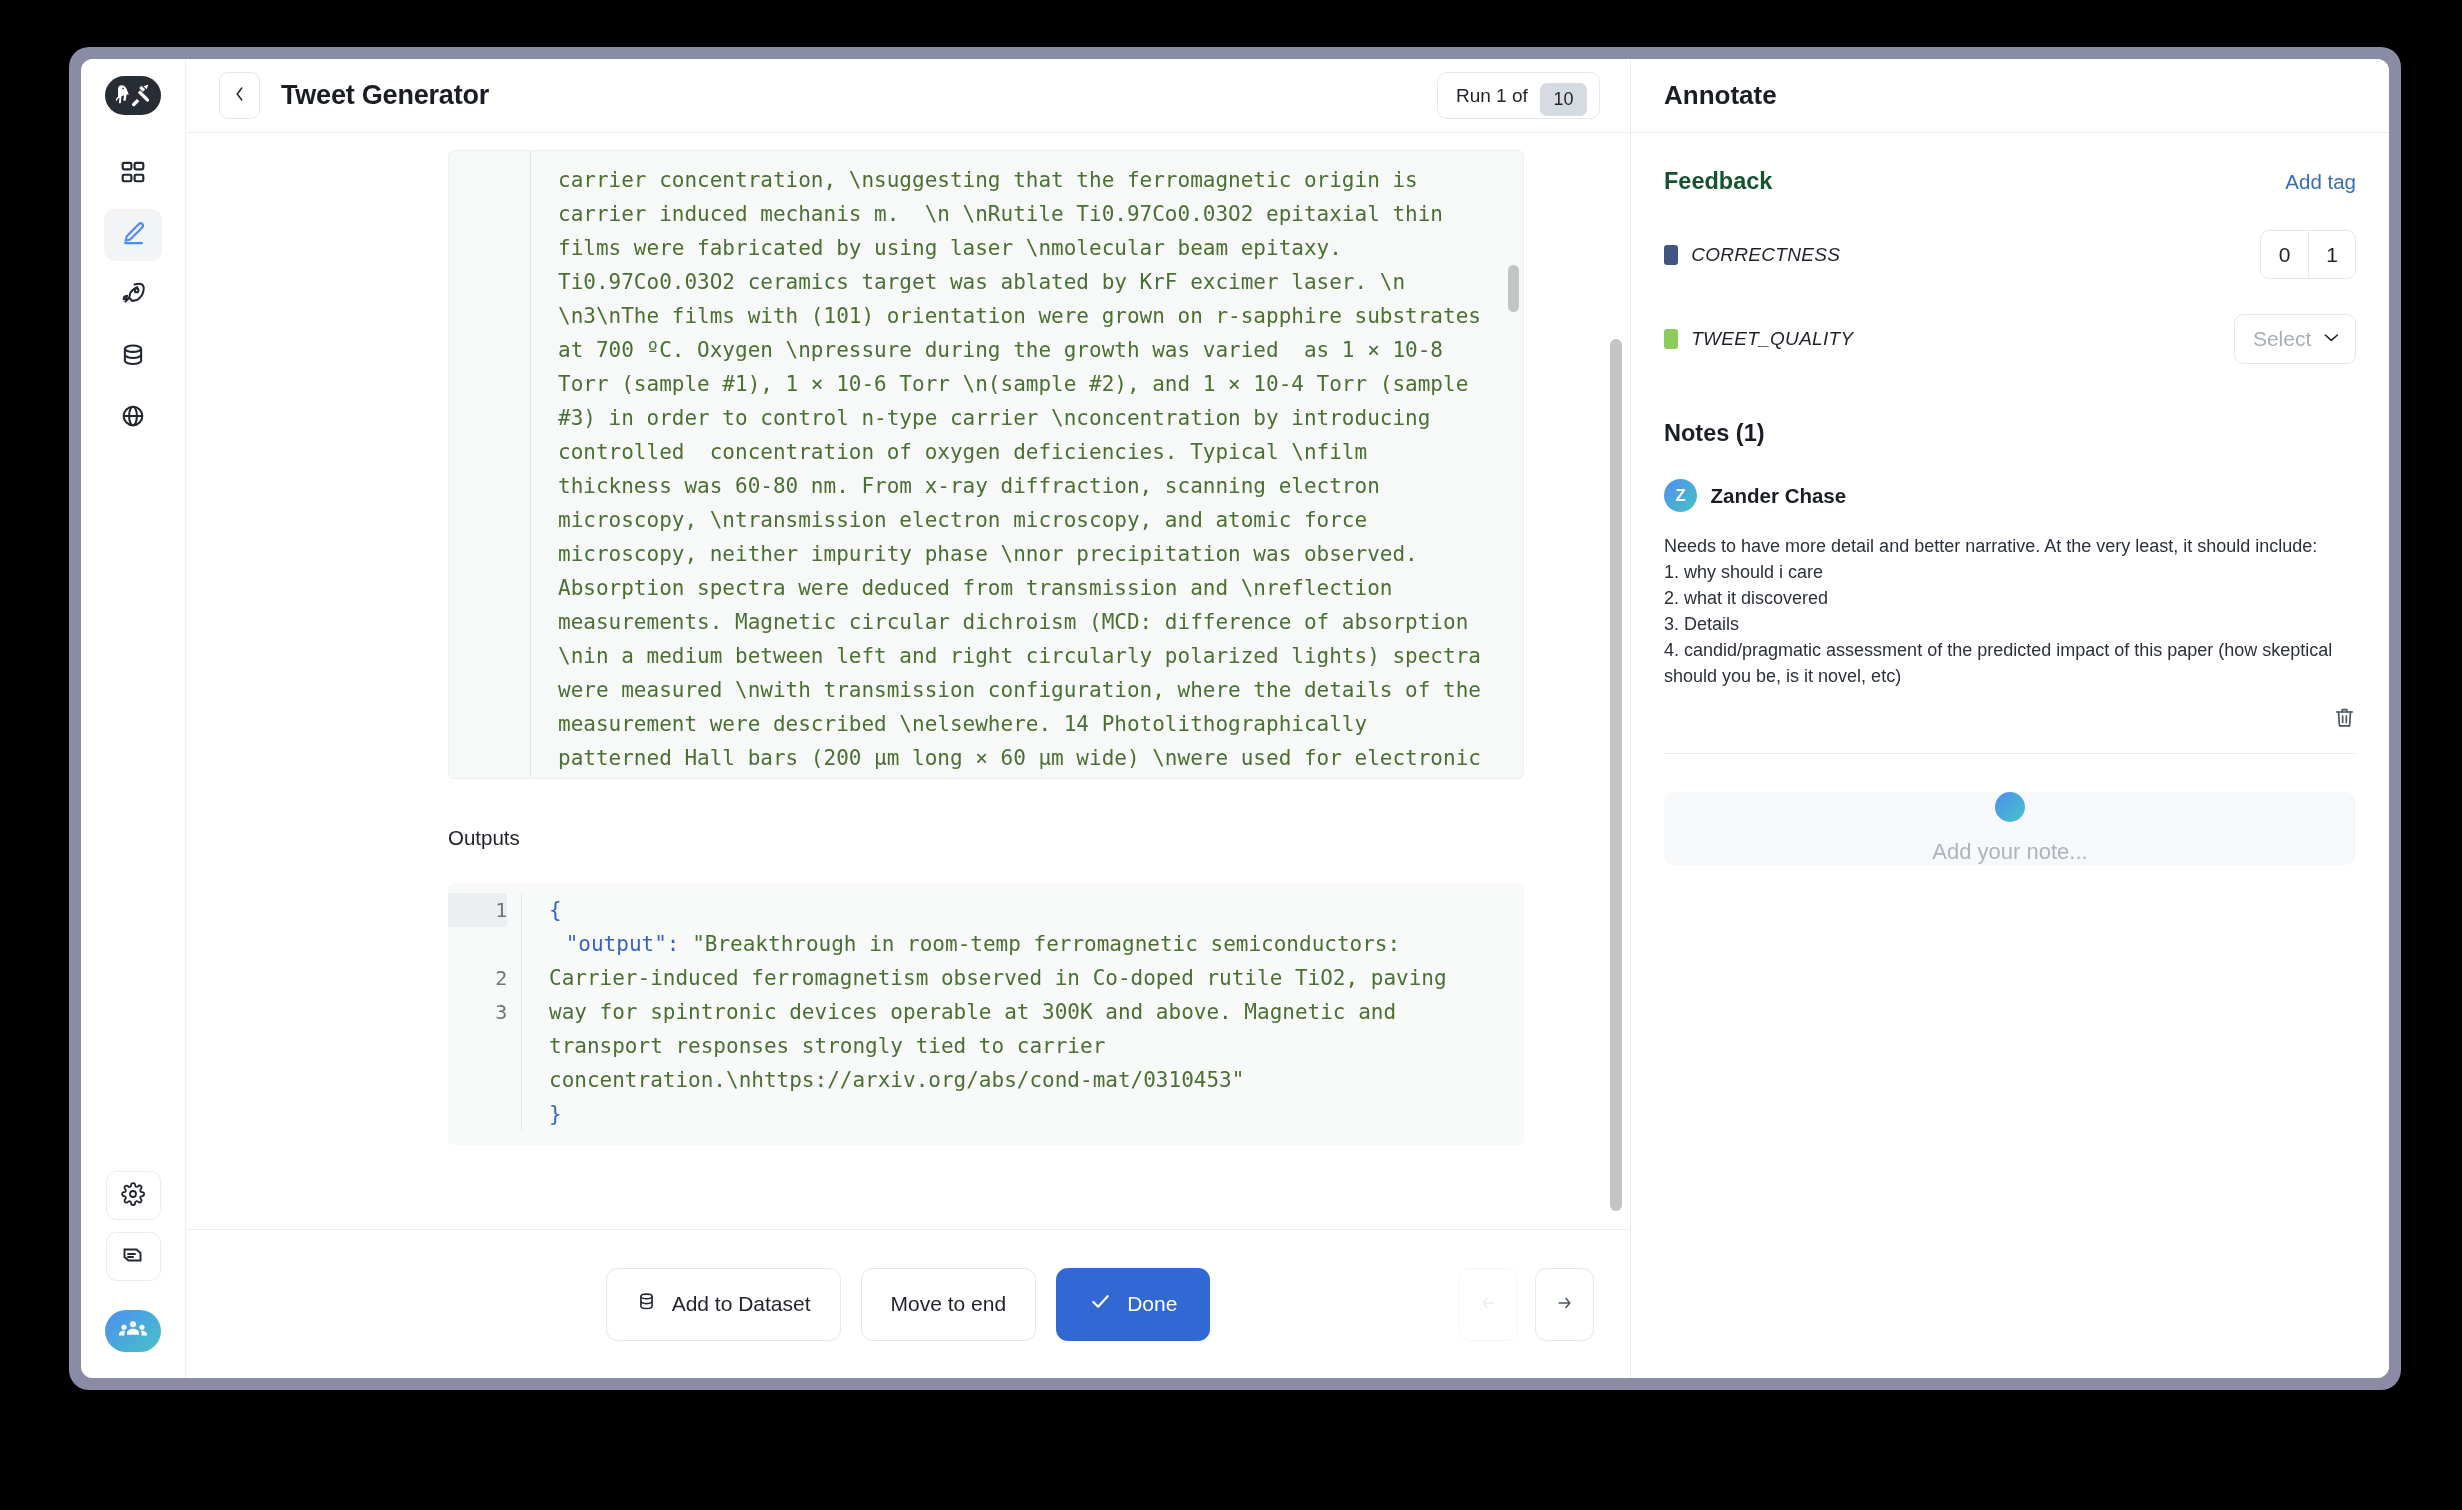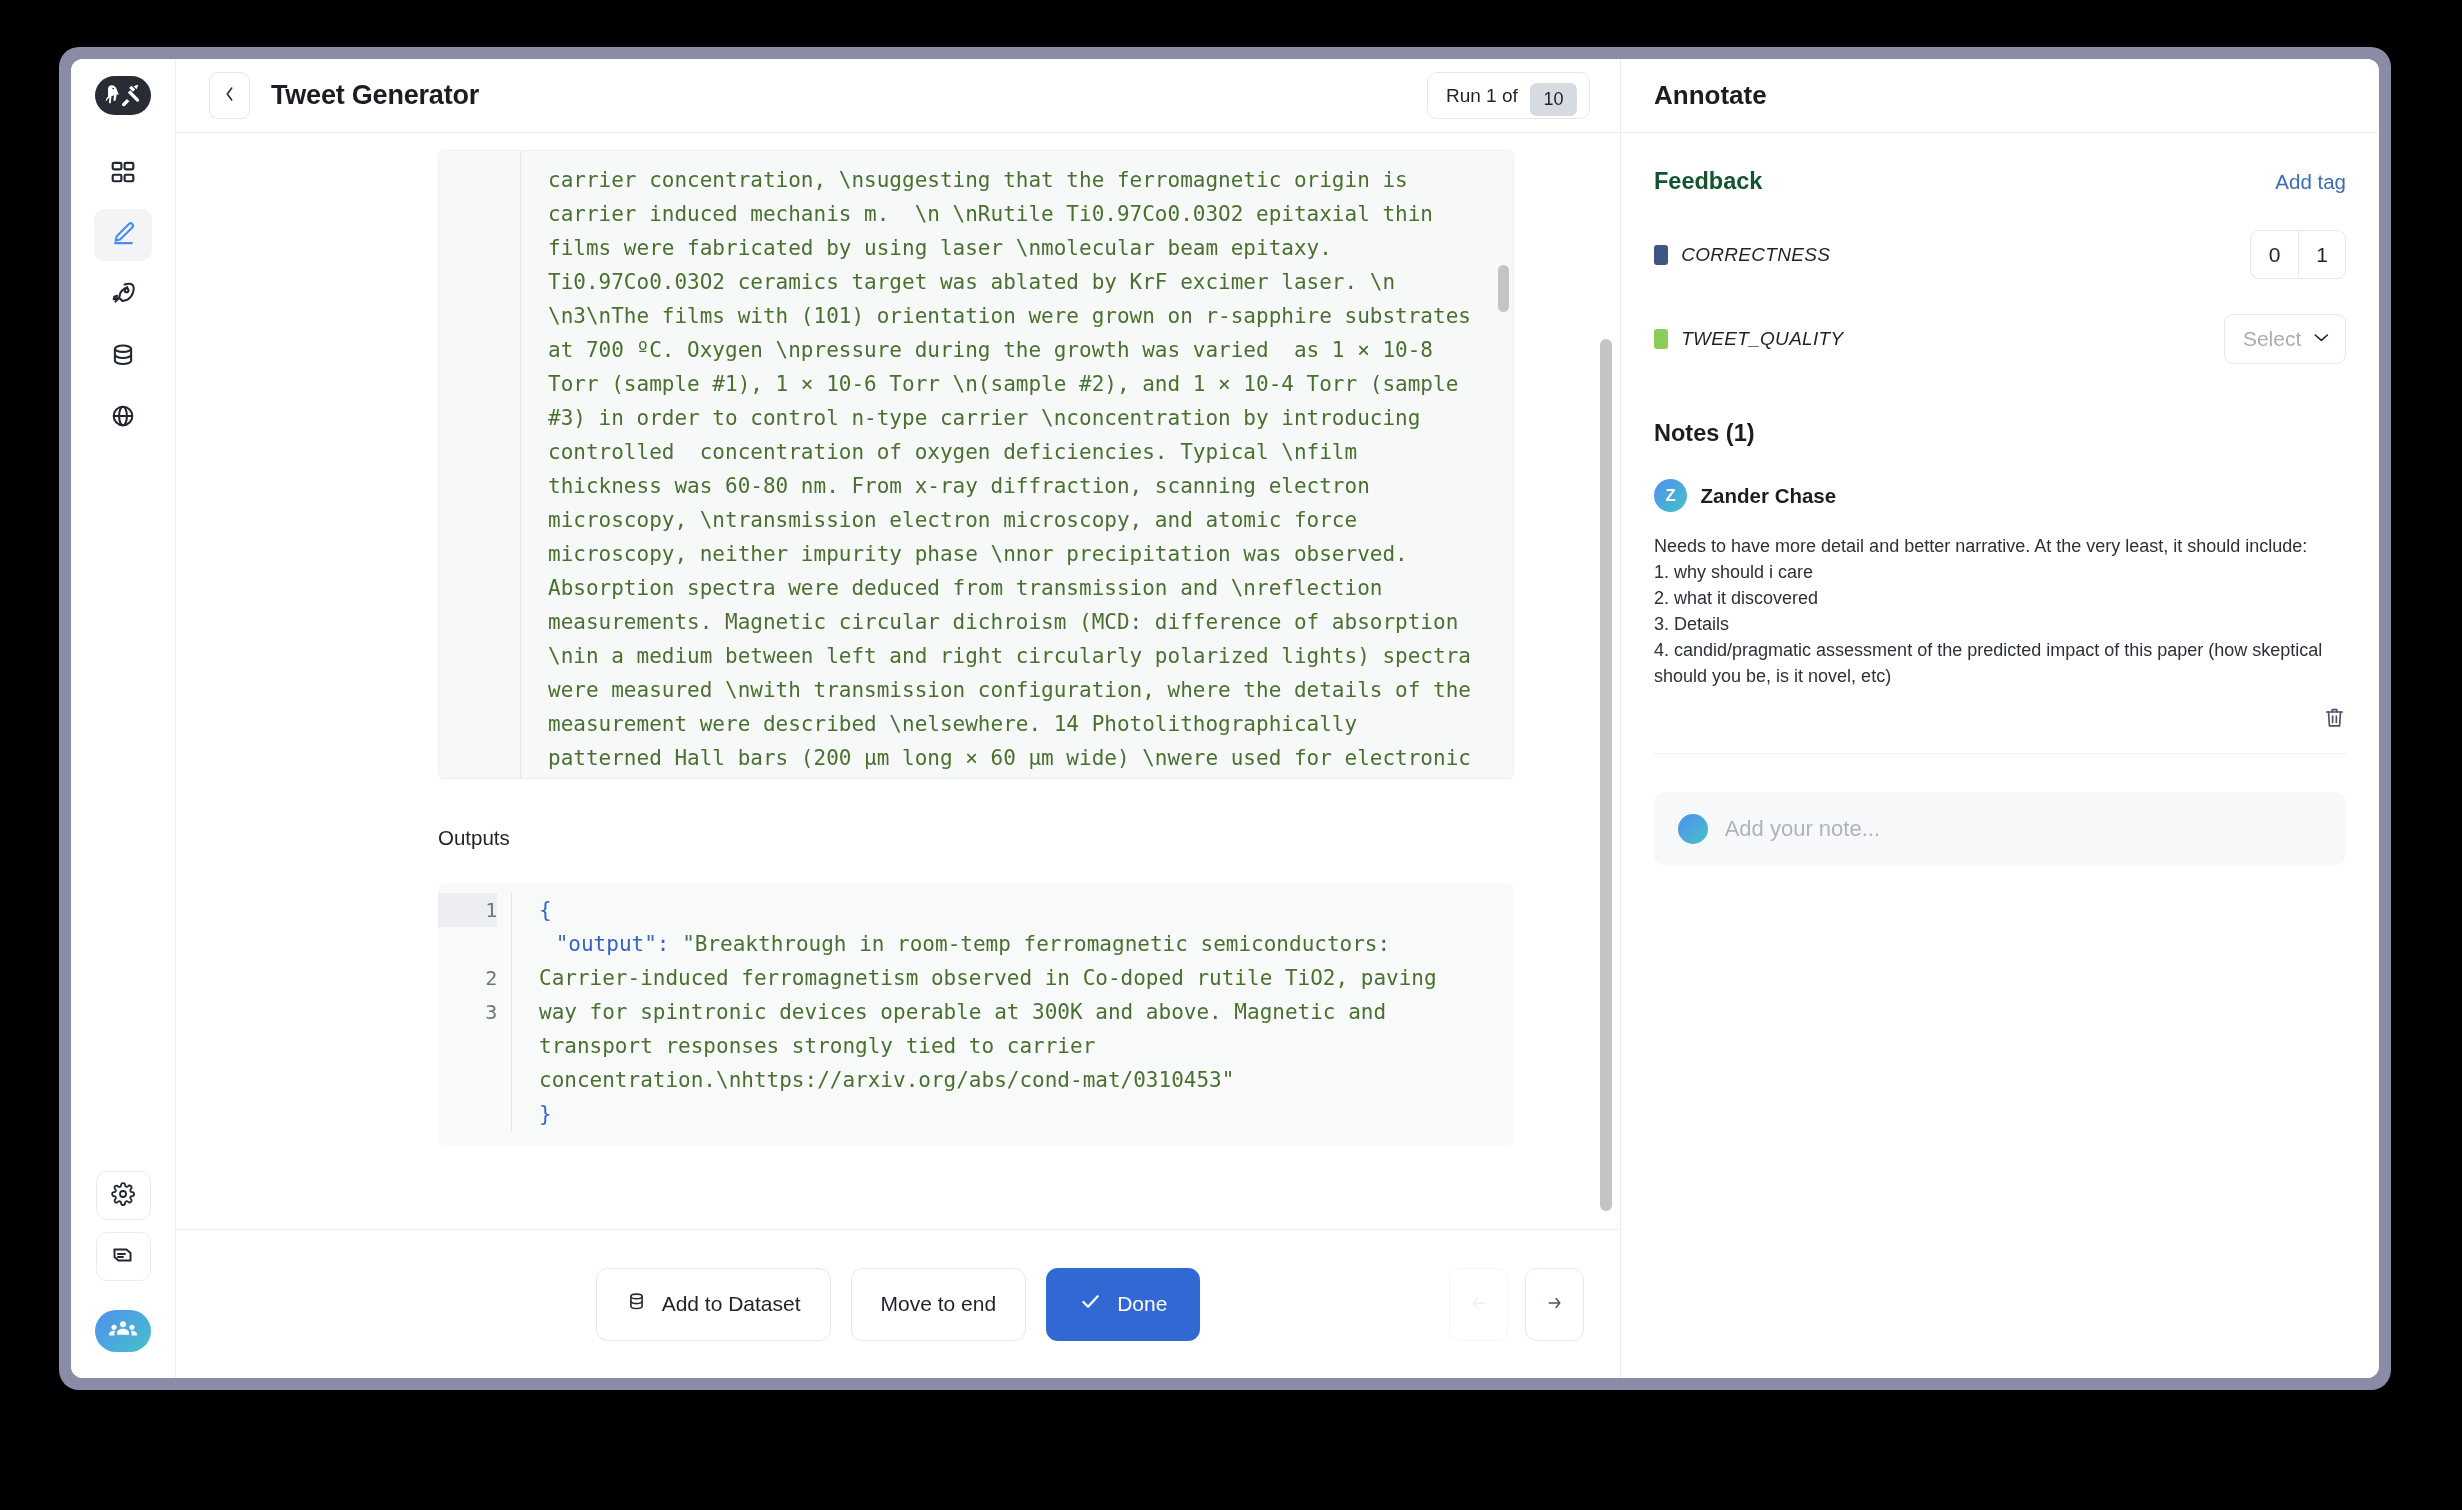--- a/index.html
+++ b/index.html
@@ -6,21 +6,21 @@
   html, body {
     width: 2462px; height: 1510px;
     background: #000000;
     font-family: "Liberation Sans", sans-serif;
     overflow: hidden;
   }
 
   
   #frame {
     position: absolute;
-    left: 59px; top: 47px;
+    left: 69px; top: 47px;
     width: 2332px; height: 1343px;
     background: #8a8ca6;
     border-radius: 20px;
     padding: 12px;
   }
   #window {
     width: 100%; height: 100%;
     background: #ffffff;
     border-radius: 12px;
     overflow: hidden;
@@ -288,21 +288,21 @@
     white-space: pre-wrap;
   }
   .note-body2 { margin-top: 30px; }
   .note-actions { display: flex; justify-content: flex-end; margin-top: 16.7px; }
   .trash { cursor: pointer; }
   .note-div { height: 0.8px; background: #eceef1; margin-top: 20px; }
   #addnote {
     margin-top: 39px; background: #f7f8fa;
     border-radius: 10.6px; height: 73px;
     display: flex; align-items: center; gap: 16.7px;
-    padding: 0 24px; cursor: text;
+    padding: 0 24px; cursor: text; flex-direction: column;
   }
   #addnote .ph { font-size: 22px; color: #aeb3bc; }
   .av-sm { width: 30px; height: 30px; border-radius: 15px;
     background: linear-gradient(135deg,#4f8ff0,#46c2c8); }
 </style>
 </head>
 <body>
 
 <div id="frame">
 <div id="window">

